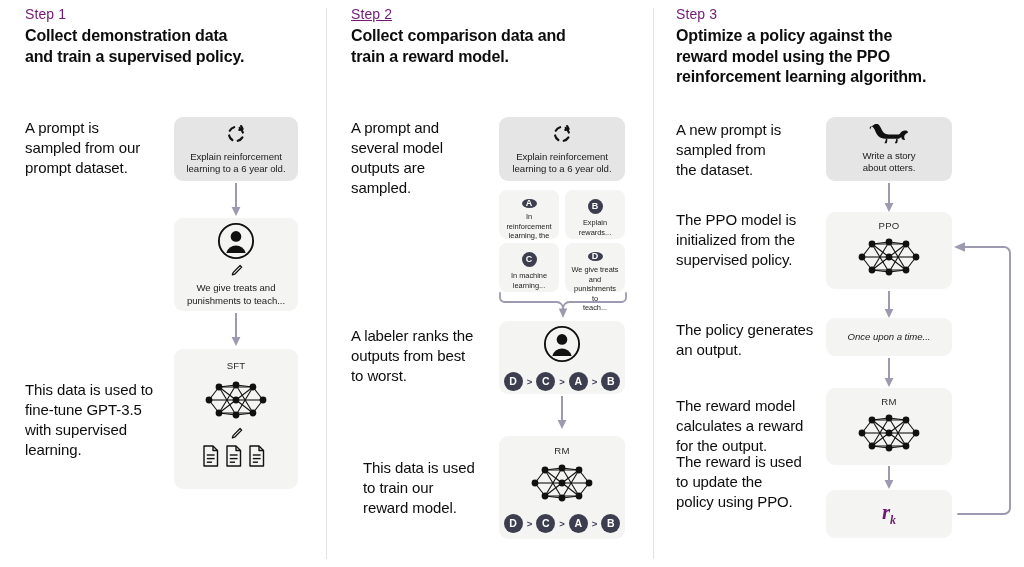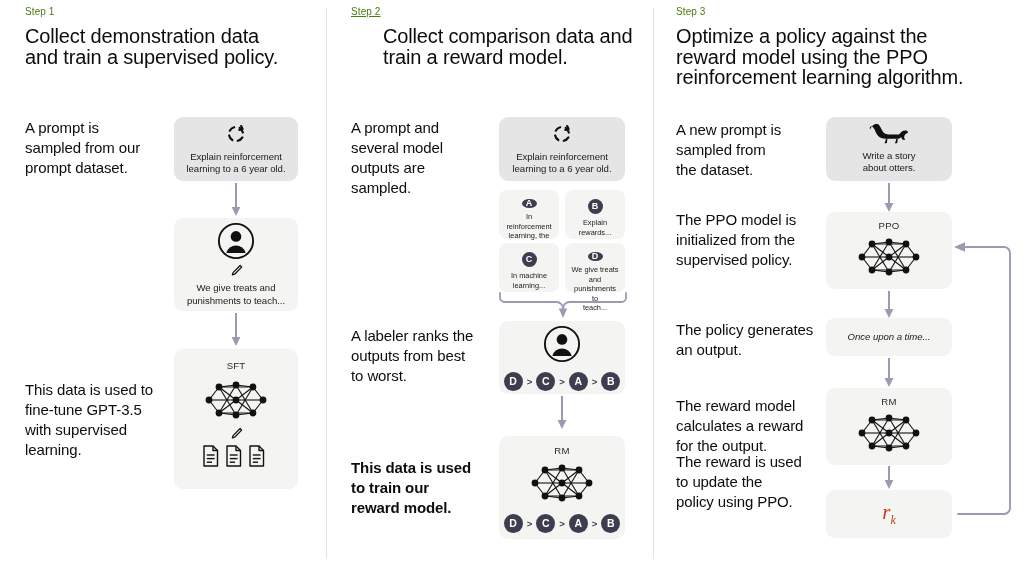--- a/index.html
+++ b/index.html
@@ -13,24 +13,24 @@
   
   .divider{position:absolute;top:8px;width:1px;height:551px;background:#e3e3e3;}
 
   
   .col{position:absolute;top:0;height:567px;}
   #col1{left:0;width:326px;}
   #col2{left:327px;width:326px;}
   #col3{left:654px;width:370px;}
 
   .step-label{
-    position:absolute;font-size:10px;color:#4d7c0f;letter-spacing:.1px;
+    position:absolute;font-size:14px;color:#701a75;letter-spacing:.1px;
   }
   .step-title{
-    position:absolute;font-size:20px;font-weight:normal;line-height:20.5px;
+    position:absolute;font-size:16px;font-weight:bold;line-height:20.5px;
     color:#0d0d0d;letter-spacing:-.15px;
   }
   .caption{
     position:absolute;font-size:15px;line-height:20px;color:#0d0d0d;
     letter-spacing:-.1px;
   }
 
   
   .card{
     position:absolute;border-radius:9px;background:#f4f4f2;
@@ -64,21 +64,21 @@
   .badge.sm{width:15px;height:15px;font-size:9px;}
   .rank{
     display:flex;align-items:center;gap:4px;margin-top:9px;
   }
   .rank .gt{font-size:9.5px;color:#3c3d4e;font-weight:bold;}
 
   
   .conn{position:absolute;}
   .rk{
     font-family:"Liberation Serif","DejaVu Serif",serif;
-    font-style:italic;font-size:21px;color:#c2410c;
+    font-style:italic;font-size:21px;color:#701a75;font-weight:bold;
   }
   .rk sub{font-size:12px;font-style:italic;}
   svg{display:block;}
 </style>
 </head>
 <body>
 
 <div class="canvas">
 
   <div class="divider" style="left:326px"></div>
@@ -215,33 +215,33 @@
           </g>
         </svg>
       </span>
     </div>
   </div>
 
   <div class="col" id="col2">
 
     <div class="step-label" style="left:24px;top:6px;text-decoration:underline;">Step 2</div>
 
-    <div class="step-title" style="left:24px;top:26px;margin-left:32px;">
+    <div class="step-title" style="left:24px;top:26px;">
       <div>Collect comparison data and</div>
       <div>train a reward model.</div>
     </div>
 
     <div class="caption" style="left:24px;top:118px;white-space:pre-line;">A prompt and
 several model
 outputs are
 sampled.</div>
     <div class="caption" style="left:24px;top:326px;white-space:pre-line;">A labeler ranks the
 outputs from best
 to worst.</div>
-    <div class="caption" style="left:24px;top:458px;white-space:pre-line;font-weight:bold;">This data is used
+    <div class="caption" style="left:36px;top:458px;white-space:pre-line;">This data is used
 to train our
 reward model.</div>
 
     <div class="card green" style="left:172px;top:117px;width:126px;height:64px;">
       <span>
         <svg width="22" height="22" viewBox="0 0 24 24" fill="none" stroke="#111" stroke-width="2.4" stroke-linecap="round">
           <path d="M5.2 8.4A8 8 0 0 1 10 4.6"></path>
           <path d="M4.5 13.6A8 8 0 0 0 8 18.6"></path>
           <path d="M13.9 19.4A8 8 0 0 0 19 15.7"></path>
           <path d="M19.5 10.4A8 8 0 0 0 16 5.4"></path>

